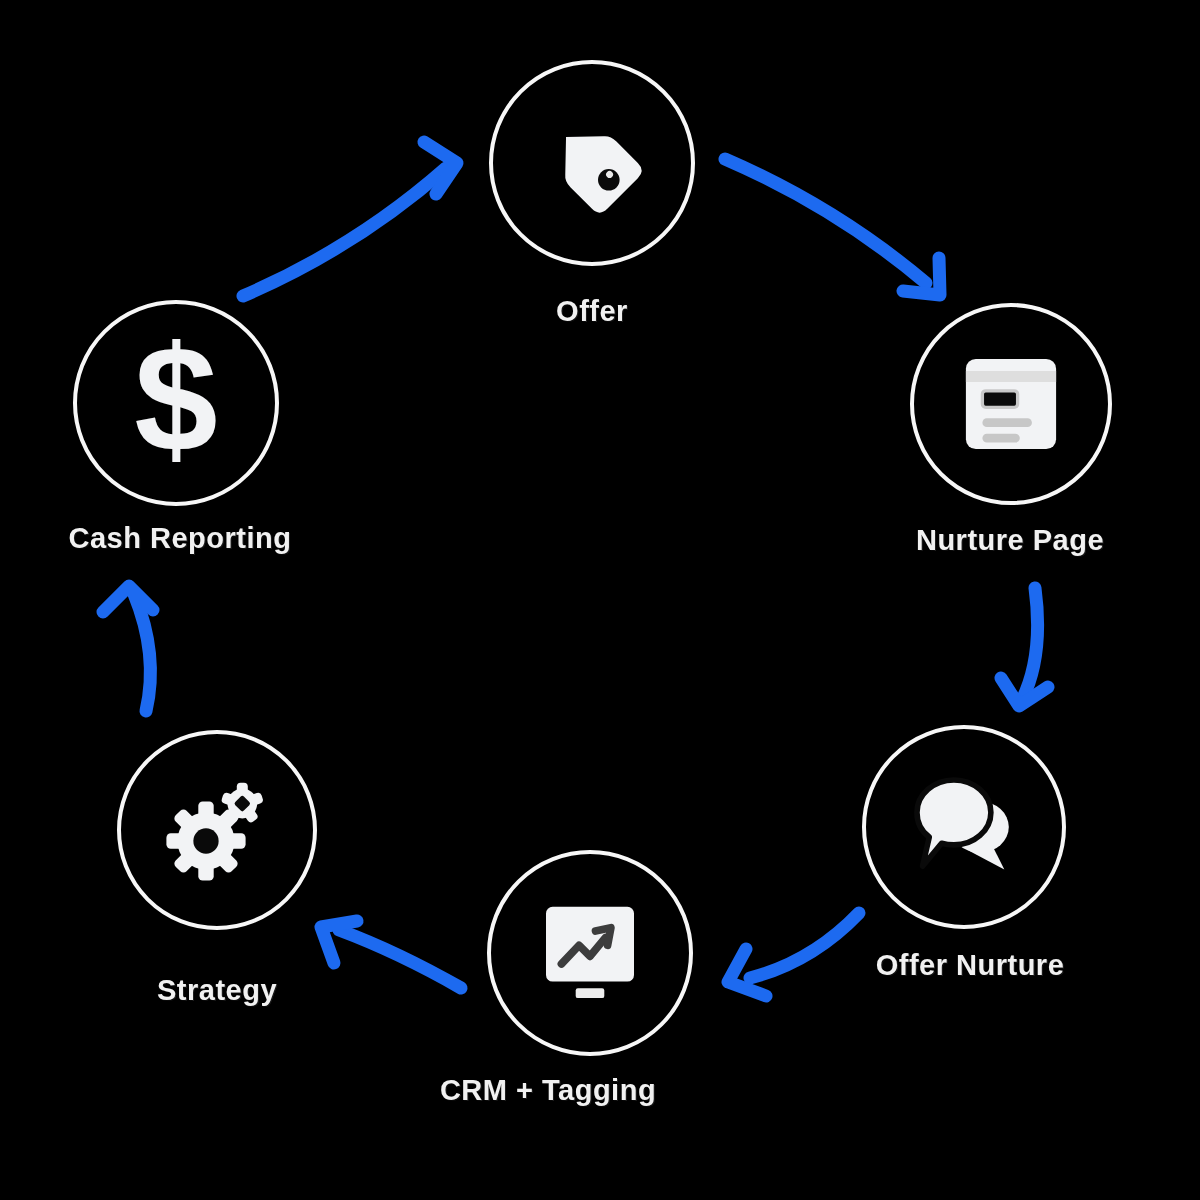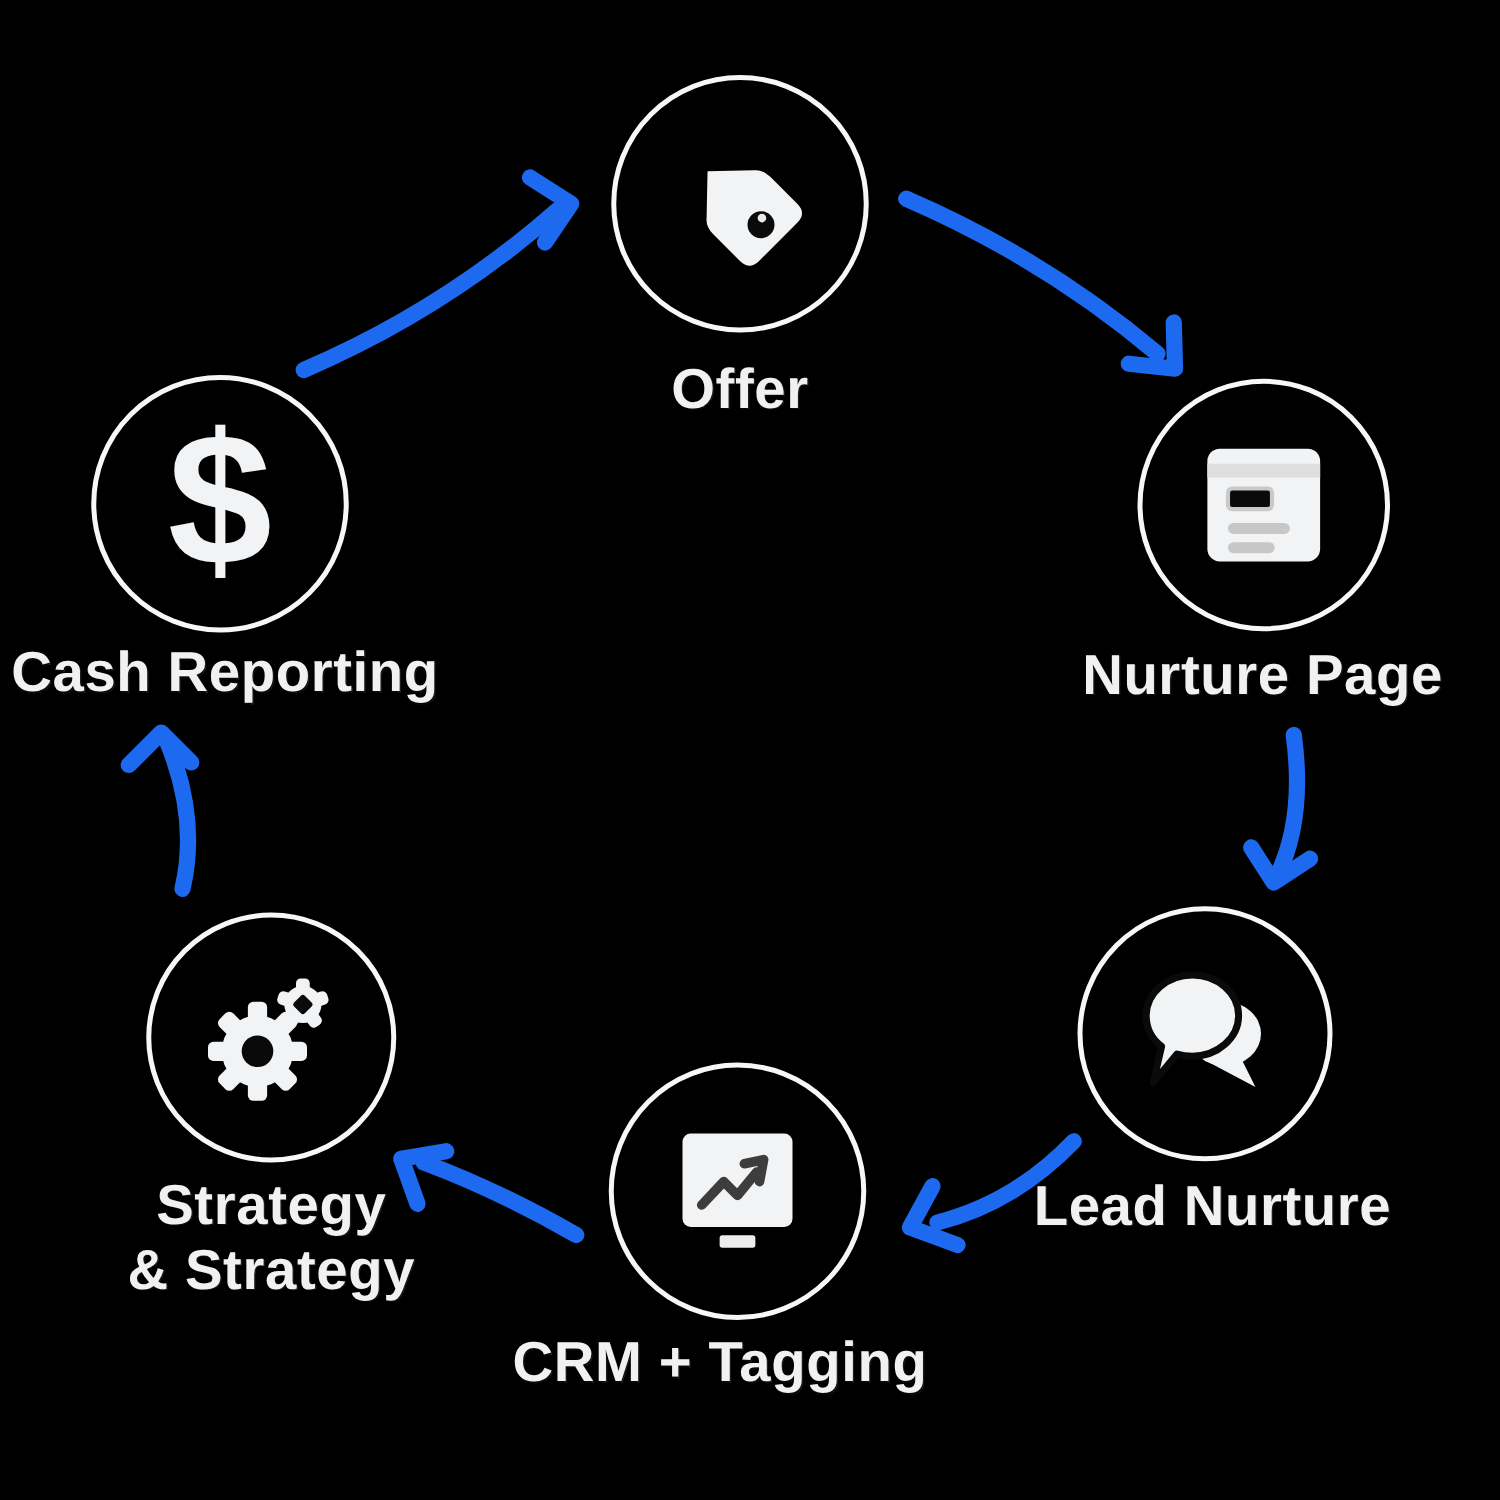--- a/index.html
+++ b/index.html
@@ -35,25 +35,25 @@
     border: 4px solid var(--ring-white, #f7f7f7);
     border-radius: 50%;
     display: flex;
     align-items: center;
     justify-content: center;
   }
   .node-label {
     position: absolute;
     transform: translate(-50%, -50%);
     color: var(--label-white, #f1f1f1);
-    font-size: 45px;
+    font-size: 29px;
     font-weight: 700;
     letter-spacing: 0.5px;
     white-space: nowrap;
-    text-align: center;
+    text-align: left;
     text-shadow: 0 2px 2px rgba(0,0,0,0.85), 1px 1px 0 rgba(90,90,90,0.45);
   }
   .node-label.two-line { line-height: 52px; white-space: normal; }
   .dollar-glyph {
     color: var(--icon-white, #f2f3f5);
     font-size: 150px;
     font-weight: 700;
     line-height: 1;
     transform: translateY(-4px);
     text-shadow: 0 2px 3px rgba(0,0,0,0.6);
@@ -120,31 +120,31 @@
 
   <div class="node-circle" style="left:862px; top:725px; width:204px; height:204px;">
     <svg width="112" height="112" viewBox="0 0 100 100">
       <g>
         <ellipse class="icon-white" cx="64" cy="50" rx="26" ry="23"></ellipse>
         <path class="icon-white" d="M74,64 L86,88 L54,71 Z"></path>
       </g>
       <path d="M41,8 C59,8 74,21 74,37 C74,53 59,66 41,66 C37,66 33.5,65.5 30,64.5 L13,85 L19,59 C11,53 8,45.5 8,37 C8,21 23,8 41,8 Z" fill="var(--icon-white, #f2f3f5)" stroke="#0a0a0a" stroke-width="5" stroke-linejoin="round"></path>
     </svg>
   </div>
-  <div class="node-label" style="left:970px; top:965px;">Lead Nurture</div>
+  <div class="node-label" style="left:970px; top:965px;">Offer Nurture</div>
 
   <div class="node-circle" style="left:487px; top:850px; width:206px; height:206px;">
     <svg width="110" height="110" viewBox="0 0 100 100">
       <rect class="icon-white" x="10" y="8" width="80" height="68" rx="6"></rect>
       <polyline class="icon-stroke-dark" stroke-width="7" points="24,60 40,43 50,53 64,36"></polyline>
       <path class="icon-stroke-dark" stroke-width="7" d="M55,30 L69,27 L66,43"></path>
       <rect x="37" y="82" width="26" height="9" rx="2" fill="#ededed"></rect>
     </svg>
   </div>
-  <div class="node-label" style="left:548px; top:1090px;margin-left:28px;">CRM + Tagging</div>
+  <div class="node-label" style="left:548px; top:1090px;">CRM + Tagging</div>
 
   <div class="node-circle" style="left:117px; top:730px; width:200px; height:200px;">
     <svg width="110" height="110" viewBox="0 0 100 100">
       <g transform="translate(40,60)">
         <g class="icon-white">
           <rect x="-7" y="-36" width="14" height="72" rx="4"></rect>
           <rect x="-7" y="-36" width="14" height="72" rx="4" transform="rotate(45)"></rect>
           <rect x="-7" y="-36" width="14" height="72" rx="4" transform="rotate(90)"></rect>
           <rect x="-7" y="-36" width="14" height="72" rx="4" transform="rotate(135)"></rect>
           <circle r="26"></circle>
@@ -159,21 +159,20 @@
           <rect x="-5" y="-19" width="10" height="11" rx="3.5" transform="rotate(216)"></rect>
           <rect x="-5" y="-19" width="10" height="11" rx="3.5" transform="rotate(288)"></rect>
           <circle r="13.5"></circle>
         </g>
         <rect class="icon-dark" x="-5.5" y="-5.5" width="11" height="11" rx="2" transform="rotate(45)"></rect>
       </g>
     </svg>
   </div>
   <div class="node-label two-line" style="left:217px; top:990px;">
     <span>Strategy</span><br>
-    <span>&amp; Strategy</span>
   </div>
 
   <div class="node-circle" style="left:73px; top:300px; width:206px; height:206px;">
     <div class="dollar-glyph">$</div>
   </div>
   <div class="node-label" style="left:180px; top:538px;">Cash Reporting</div>
 
 </div>
 
 </body></html>

